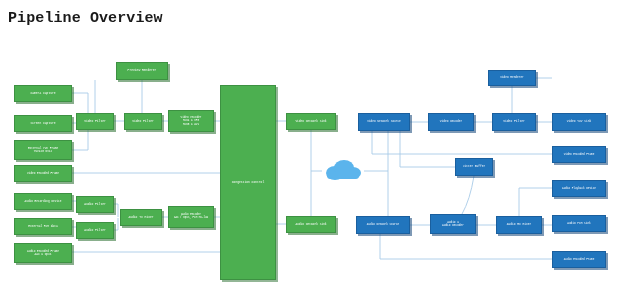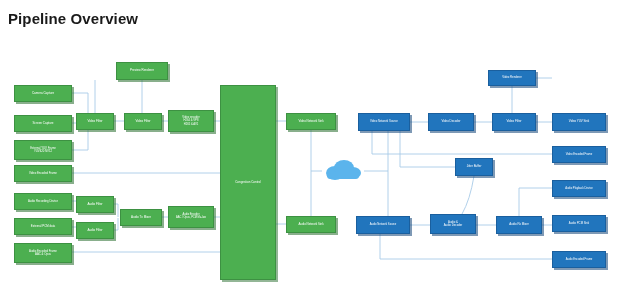--- a/index.html
+++ b/index.html
@@ -3,21 +3,21 @@
 <meta charset="utf-8">
 <style>
   html,body{margin:0;padding:0;}
   body{
     width:623px;height:288px;
     background:#ffffff;
     font-family:"Liberation Sans", sans-serif;
     overflow:hidden;
     position:relative;
   }
-  #canvas{position:absolute;left:0;top:0;width:623px;height:202px;}
+  #canvas{position:absolute;left:0;top:0;width:623px;height:202px;font-family:Liberation Mono, monospace;}
   #title{
     position:absolute;left:8px;top:10px;
     font-size:15px;font-weight:bold;color:#1a1a1a;
     letter-spacing:.1px;
   }
   svg.wires{position:absolute;left:0;top:0;width:623px;height:288px;pointer-events:none;}
   .node{
     position:absolute;
     box-sizing:border-box;
     display:flex;align-items:center;justify-content:center;

